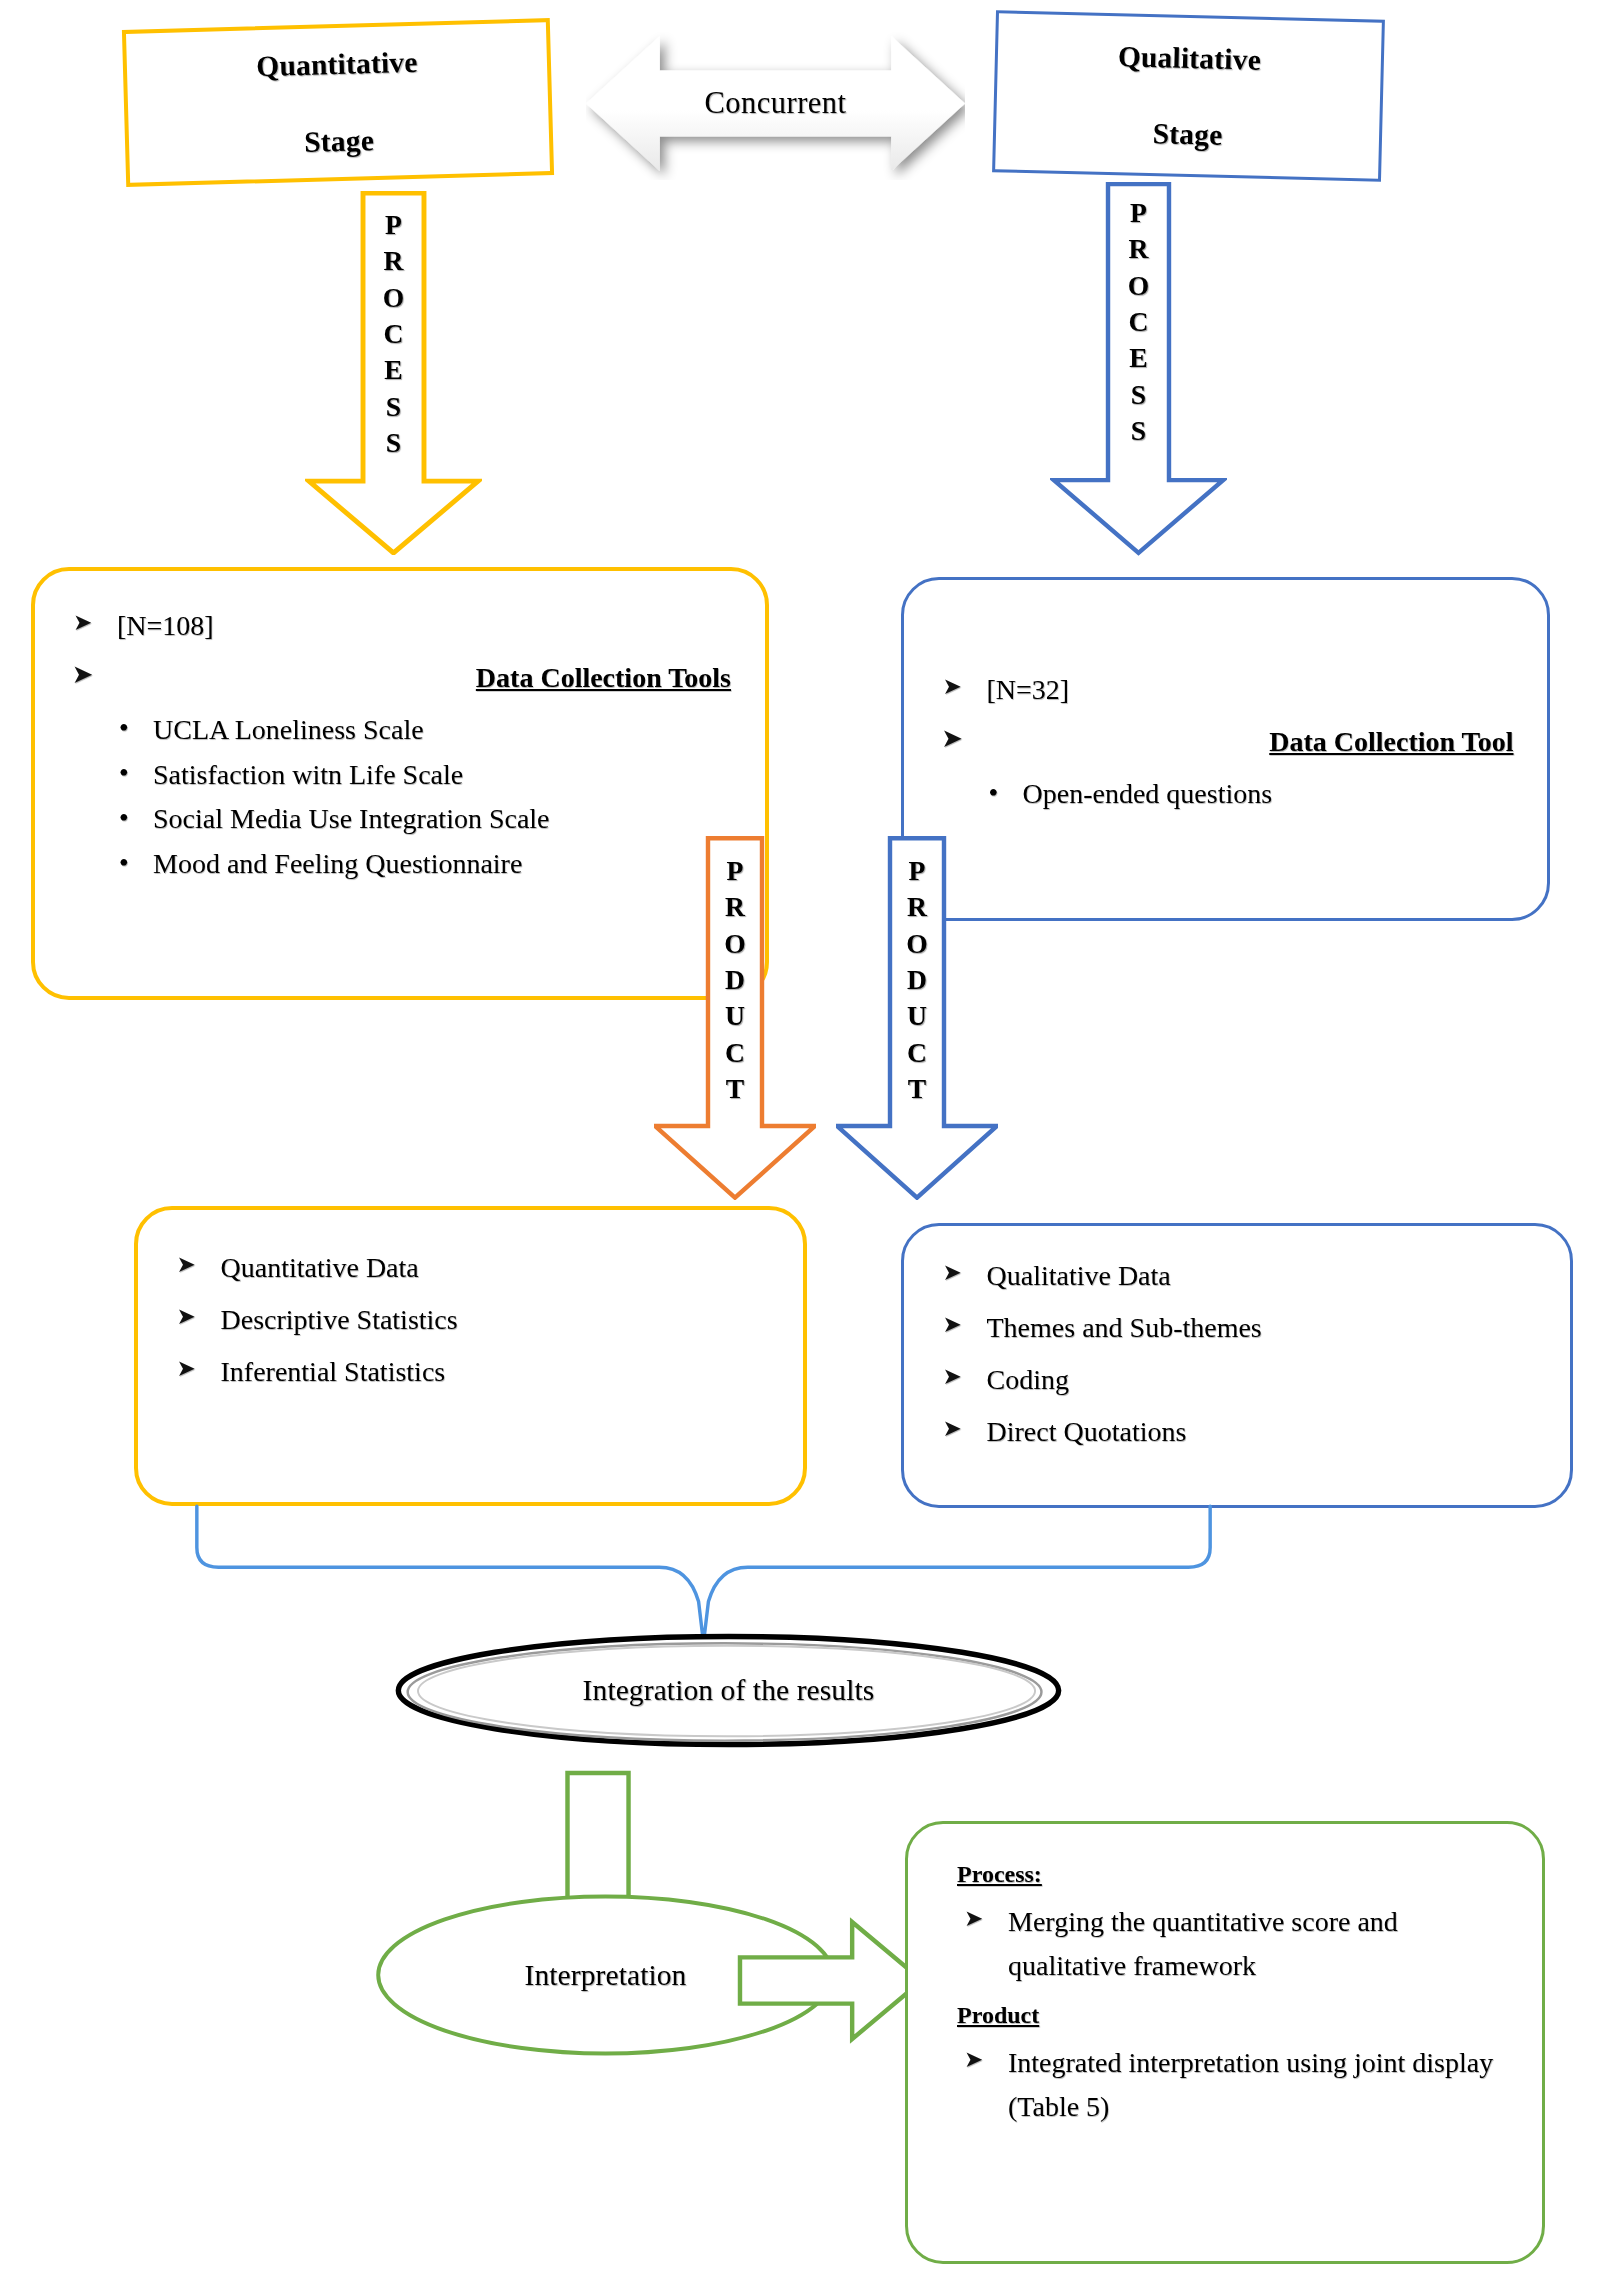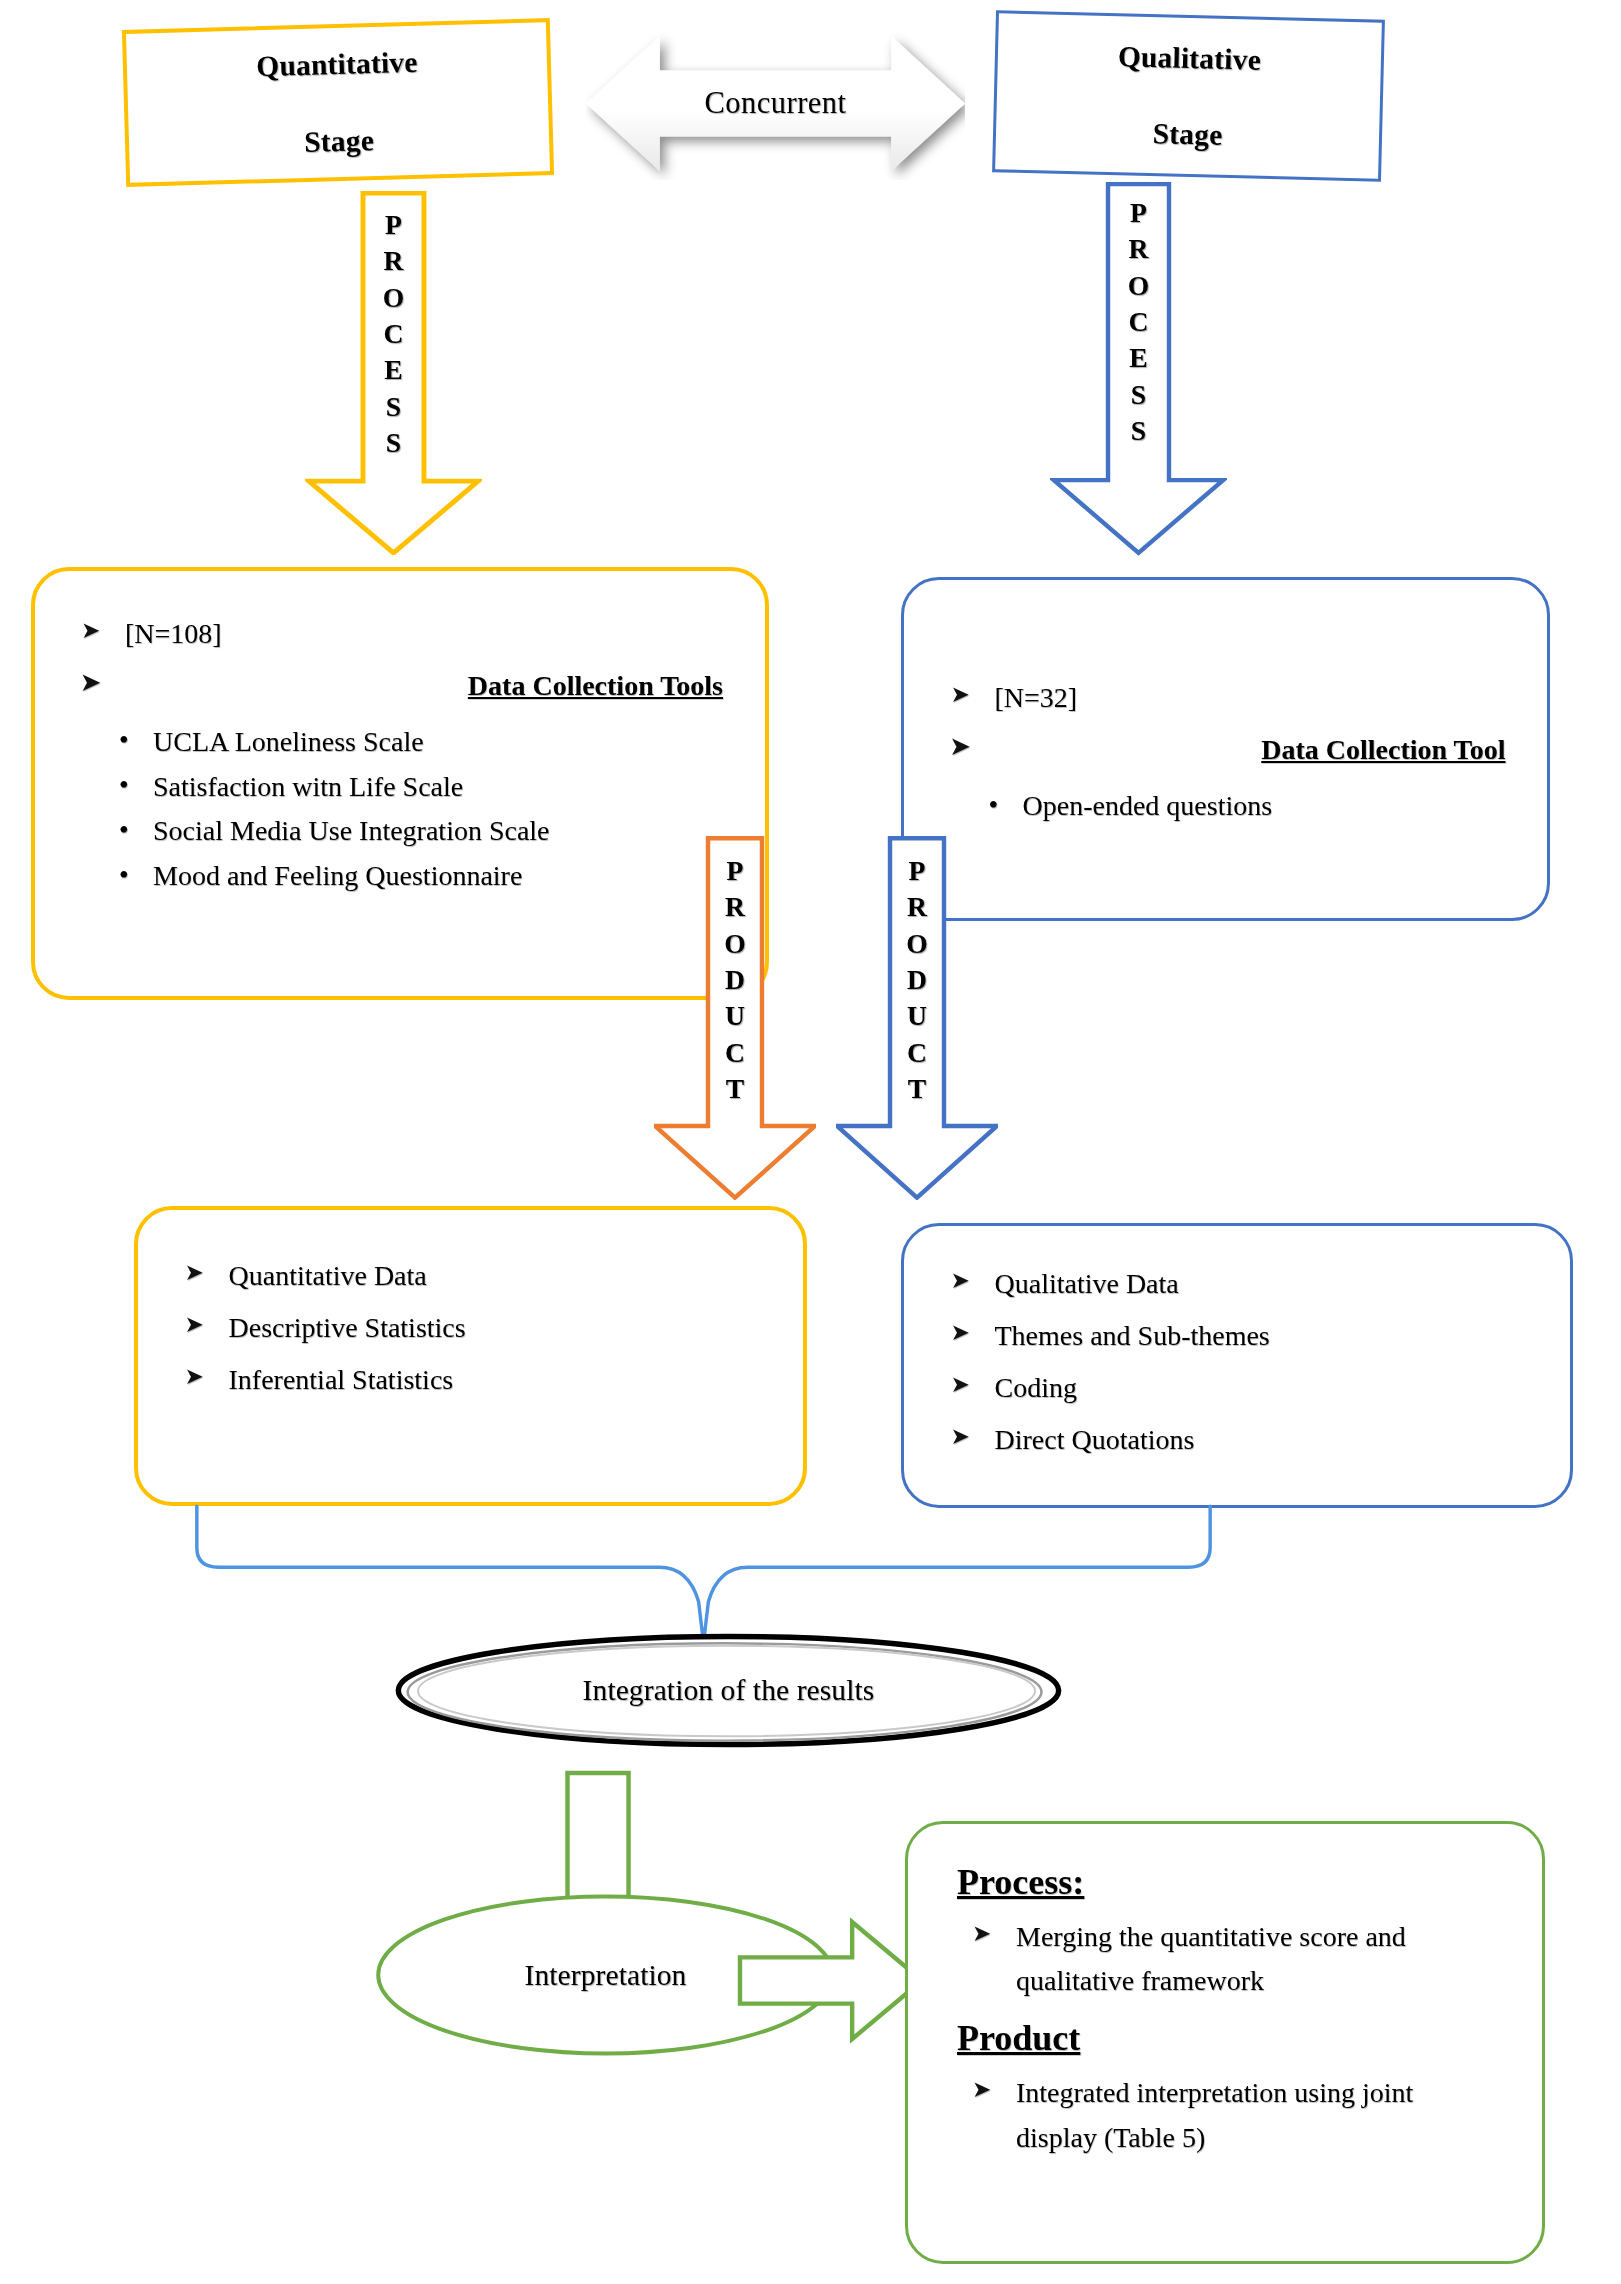--- a/index.html
+++ b/index.html
@@ -40,38 +40,38 @@
     position:absolute;left:0;top:0;width:100%;
     display:flex;flex-direction:column;align-items:center;
     font-weight:bold;font-size:27.6px;line-height:1.32;
     text-shadow:1px 1px 1px rgba(0,0,0,.35);
   }
 
   
   .rbox{background:#fff;box-sizing:border-box;border-radius:38px;}
   .rbox-inner{padding:28.5px 29.5px 14.8px 31.5px;}
 
-  ul.arrowlist{list-style:none;margin:12px;padding:0;}
+  ul.arrowlist{list-style:none;margin:4px;padding:0;}
   ul.arrowlist > li{
     position:relative;padding-left:47px;font-size:28px;line-height:1.58;
     margin-bottom:7.9px;text-shadow:0.7px 0.7px 0.7px rgba(0,0,0,.28);
   }
   ul.arrowlist > li::before{
     content:"\27A4";position:absolute;left:3px;top:1px;font-size:23px;color:#111;
   }
   ul.arrowlist > li.b{font-weight:bold;text-decoration:underline;text-align:right;}
   ul.bullist{list-style:none;margin:3px 0 0 0;padding:0;}
   ul.bullist > li{
     position:relative;padding-left:87px;font-size:28px;line-height:1.60;
     text-shadow:0.7px 0.7px 0.7px rgba(0,0,0,.28);
   }
   ul.bullist > li::before{
     content:"\2022";position:absolute;left:53px;top:-1.5px;font-size:27.6px;color:#000;
   }
-  .hdr-u{font-weight:bold;text-decoration:underline;font-size:36px;
+  .hdr-u{font-weight:bold;text-decoration:underline;font-size:24px;
          text-shadow:0.7px 0.7px 0.7px rgba(0,0,0,.28);display:block;margin-bottom:11.8px;}
   .wide li{line-height:1.85;}
 
   
   .ellipse-label{
     position:absolute;left:0;top:0;width:100%;height:100%;
     display:flex;align-items:center;justify-content:center;
     font-weight:normal;font-size:29.5px;letter-spacing:0.1px;
     text-shadow:1px 1px 1px rgba(0,0,0,.32);
   }

